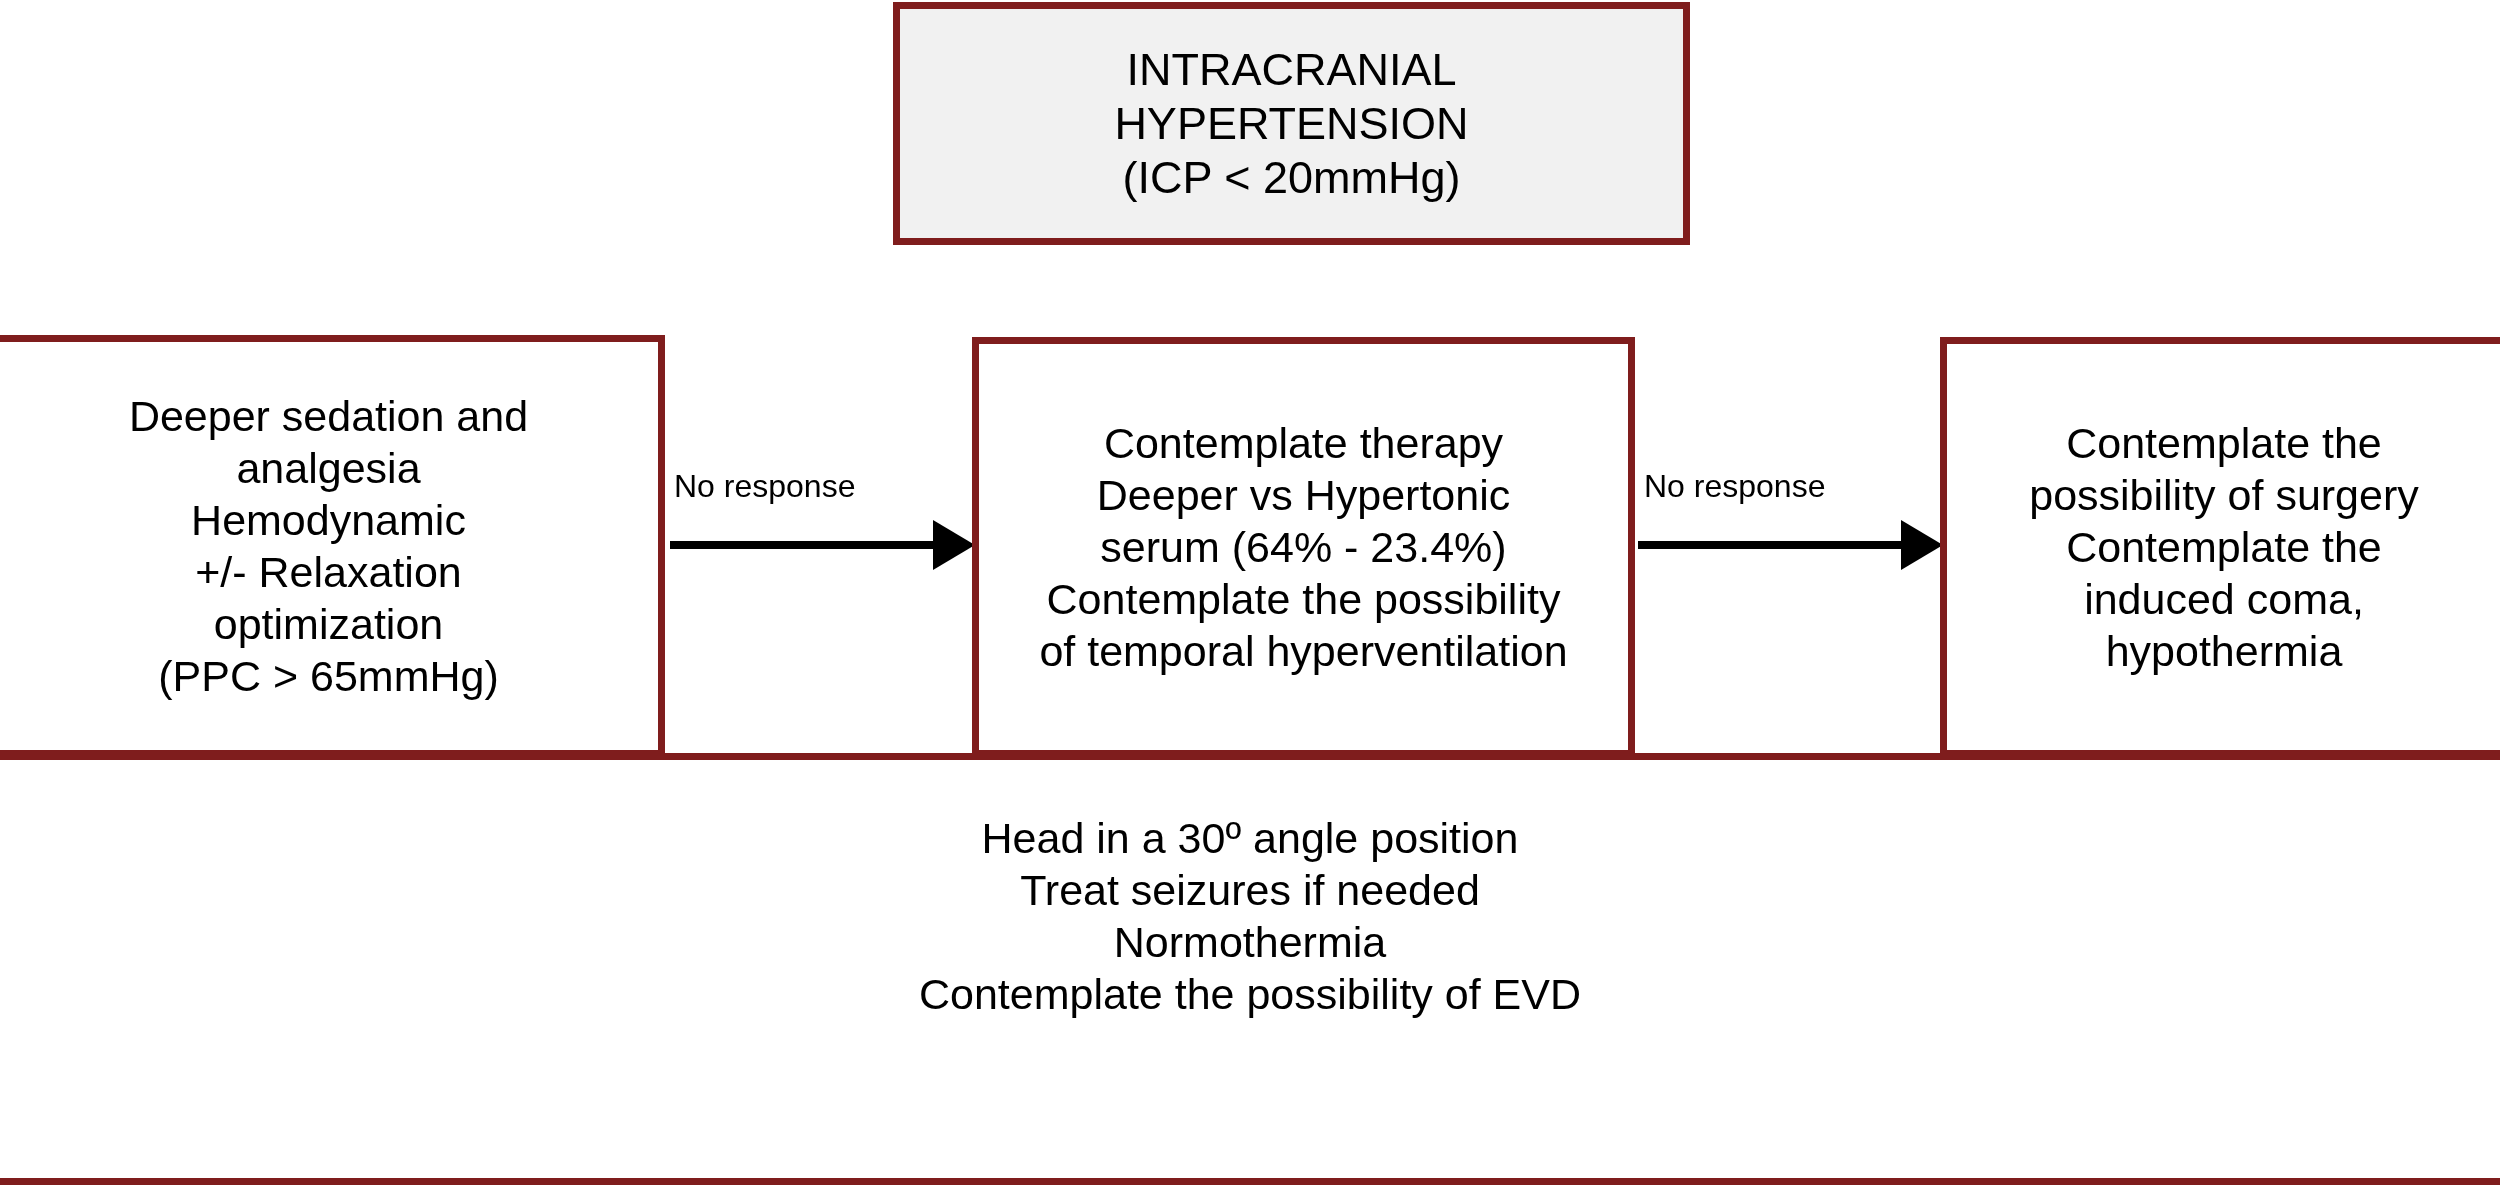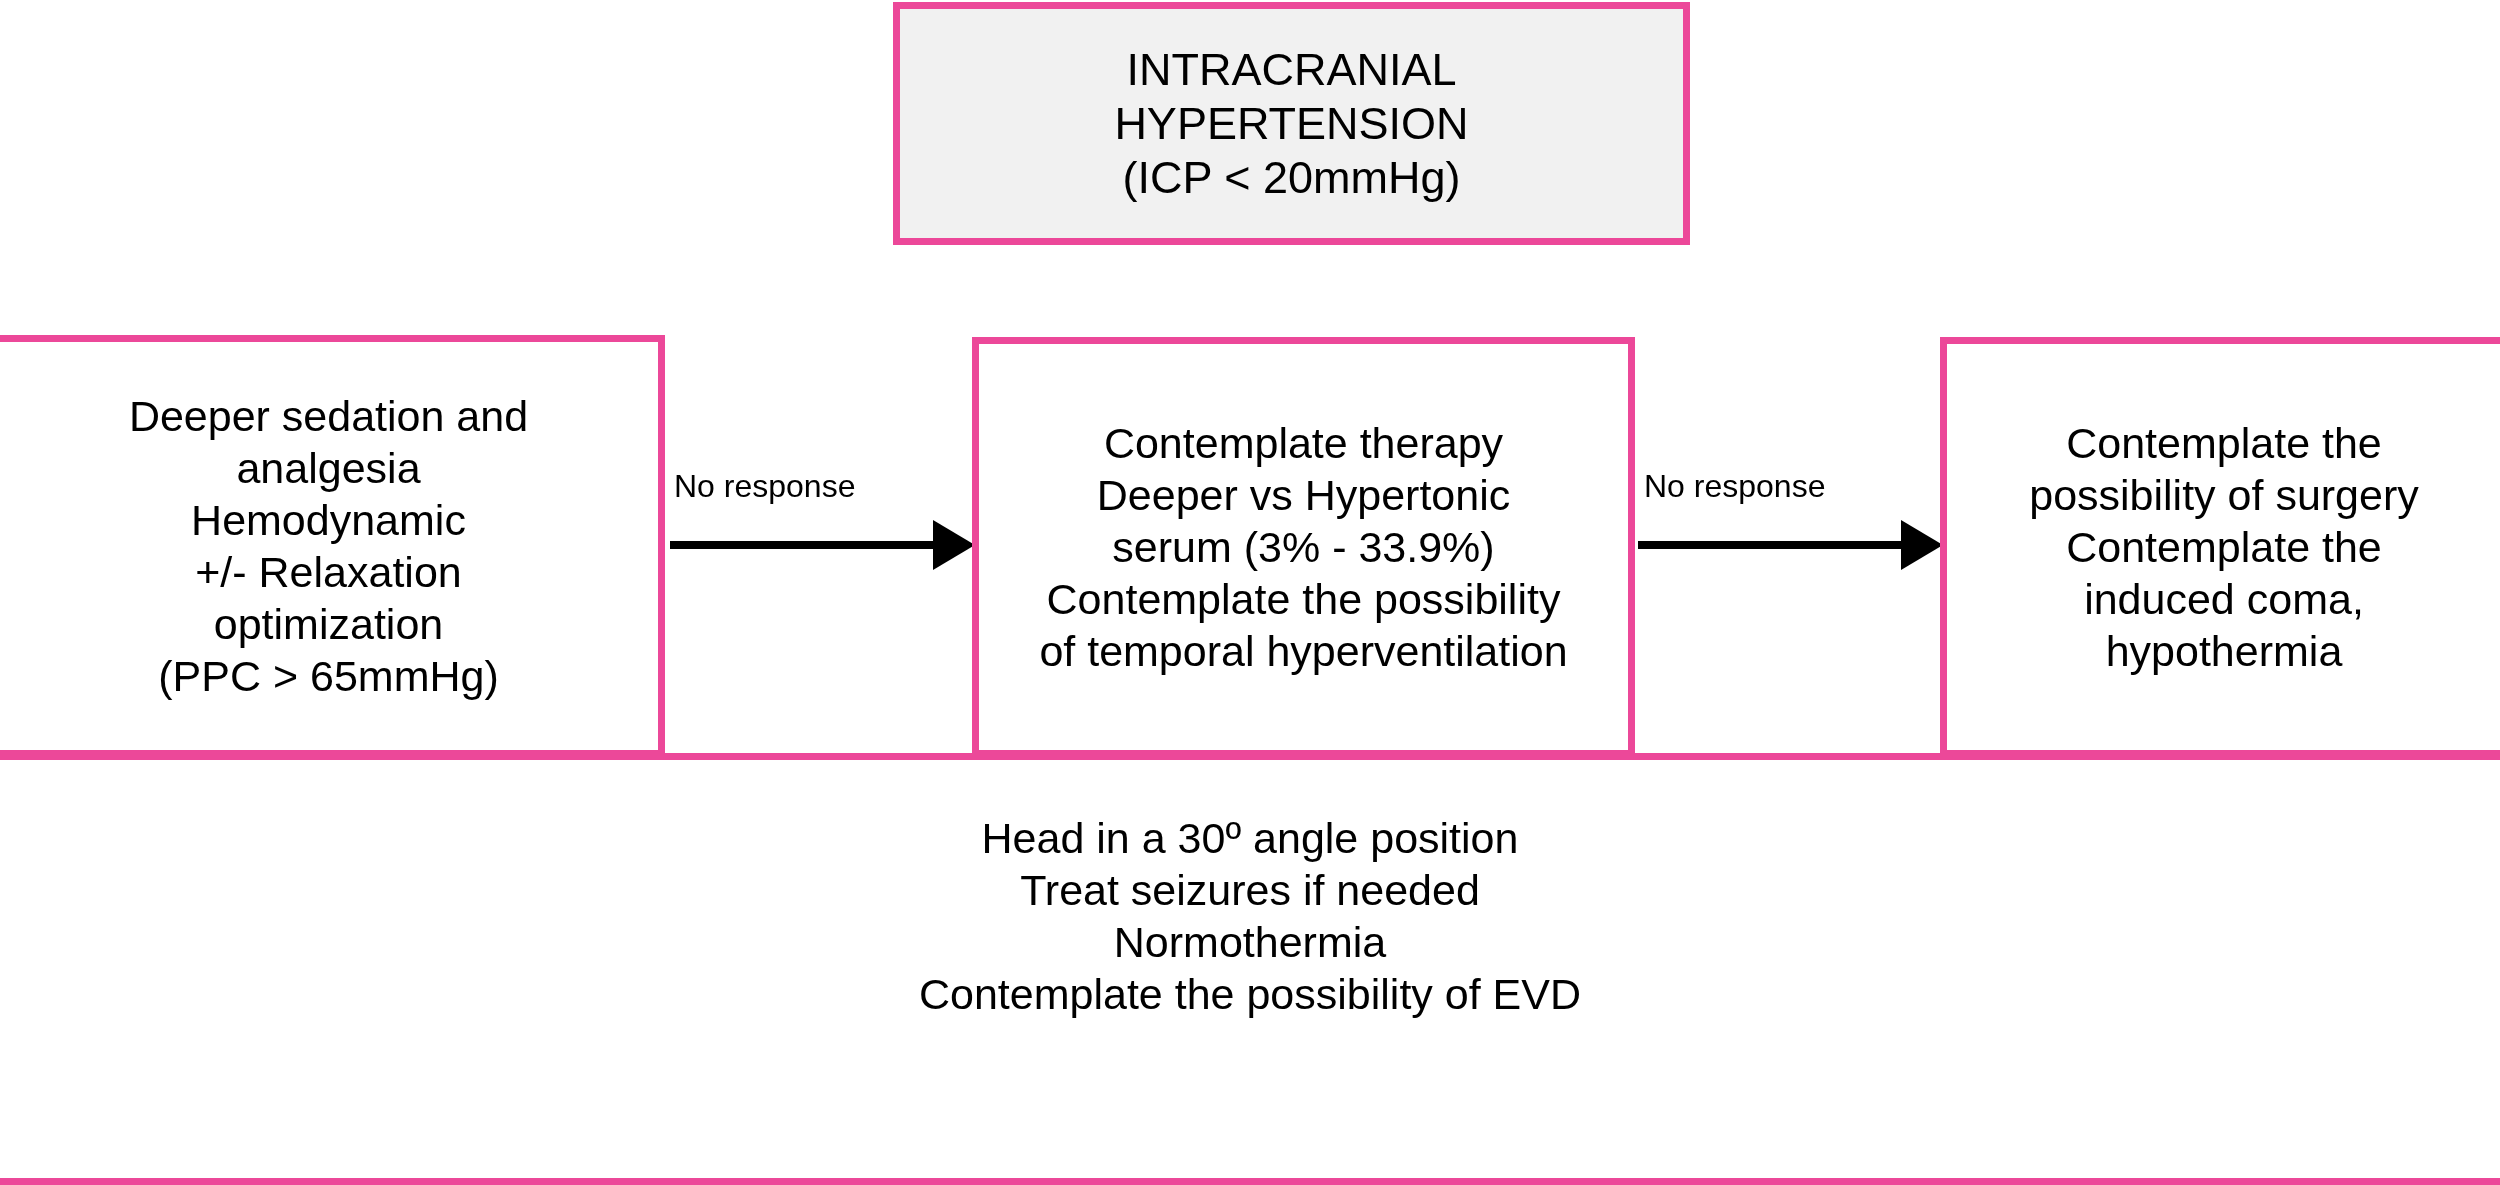--- a/index.html
+++ b/index.html
@@ -12,21 +12,21 @@
     width: 2500px;
     height: 1185px;
     background: #ffffff;
     font-family: "Liberation Sans", sans-serif;
     color: #000000;
     overflow: hidden;
   }
   .node {
     position: absolute;
     box-sizing: border-box;
-    border: 7px solid #ec4899;
+    border: 7px solid #7f1d1d;
     background: #ffffff;
     display: flex;
     flex-direction: column;
     align-items: center;
     justify-content: center;
     text-align: center;
   }
   .node .line {
     display: block;
     white-space: nowrap;
@@ -141,21 +141,21 @@
 
   <div class="connector-label" id="label-1">No response</div>
   <div class="connector" id="connector-1">
     <div class="shaft"></div>
     <div class="head"></div>
   </div>
 
   <div class="node" id="node-step2">
     <span class="line">Contemplate therapy</span>
     <span class="line">Deeper vs Hypertonic</span>
-    <span class="line">serum (3% - 33.9%)</span>
+    <span class="line">serum (64% - 23.4%)</span>
     <span class="line">Contemplate the possibility</span>
     <span class="line">of temporal hyperventilation</span>
   </div>
 
   <div class="connector-label" id="label-2">No response</div>
   <div class="connector" id="connector-2">
     <div class="shaft"></div>
     <div class="head"></div>
   </div>
 

